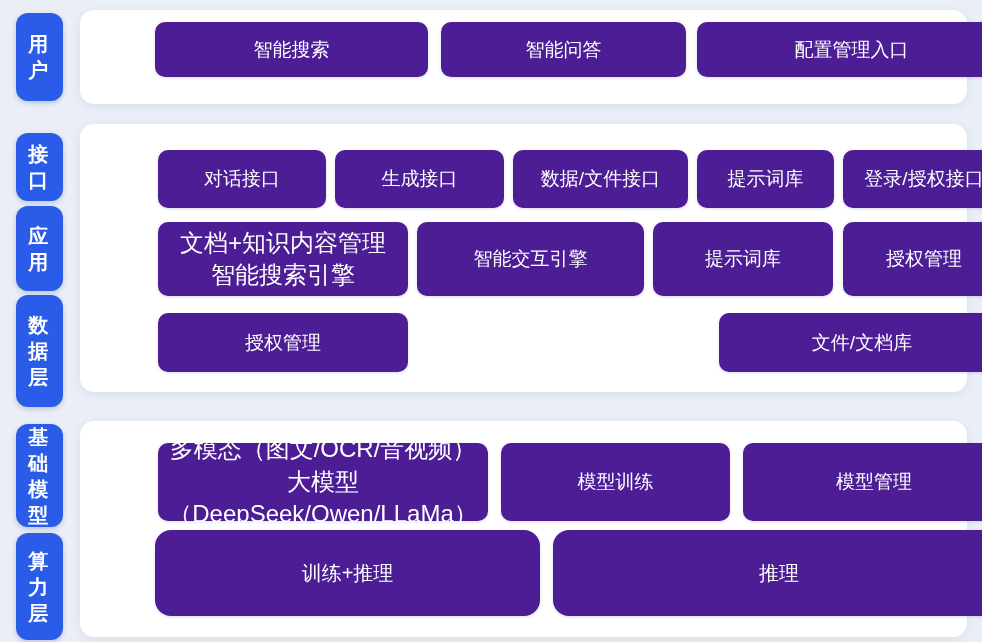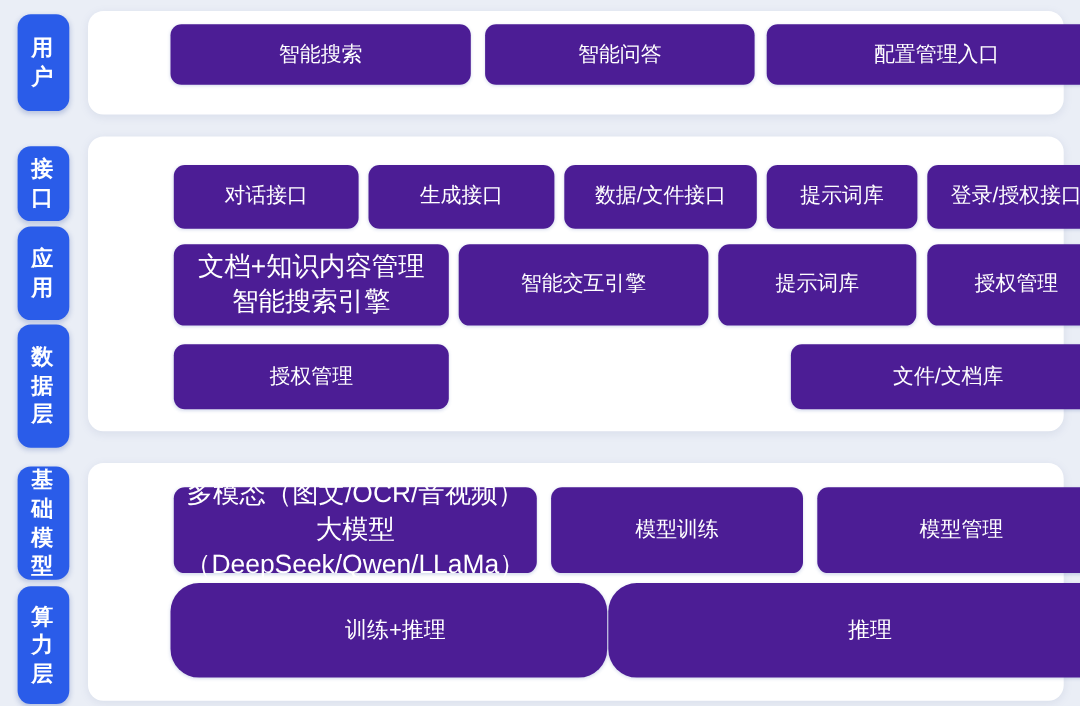--- a/index.html
+++ b/index.html
@@ -28,21 +28,21 @@
   }
   .node{
     position:absolute;
     background:#4c1d95;border-radius:10px;
     display:flex;align-items:center;justify-content:center;
     color:#ffffff;font-size:19px;
     text-align:center;white-space:pre-line;line-height:1.35;
     box-shadow:0 1px 3px rgba(40,70,160,0.18);
     margin-left:43px;
   }
-  .node.big{border-radius:26px;font-size:20px;padding-left:12px;}
+  .node.big{border-radius:16px;font-size:20px;}
   .node.two-line{font-size:24px;}
 </style>
 </head>
 <body>
 
 <div class="page">
 
   <div class="pill" style="top:13px;height:88px">
     <span class="pill-text">用户</span>
   </div>

